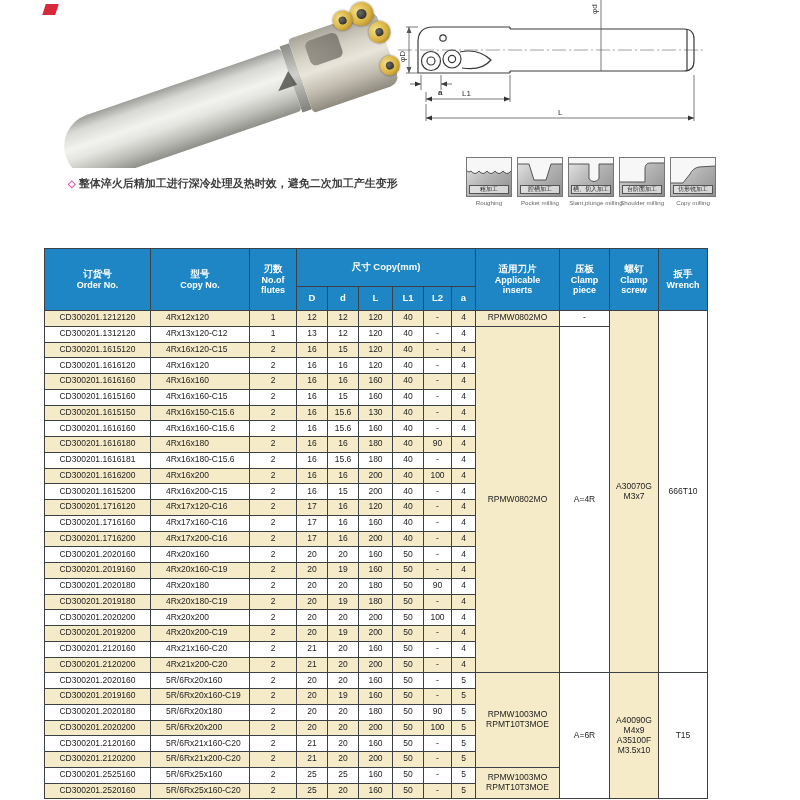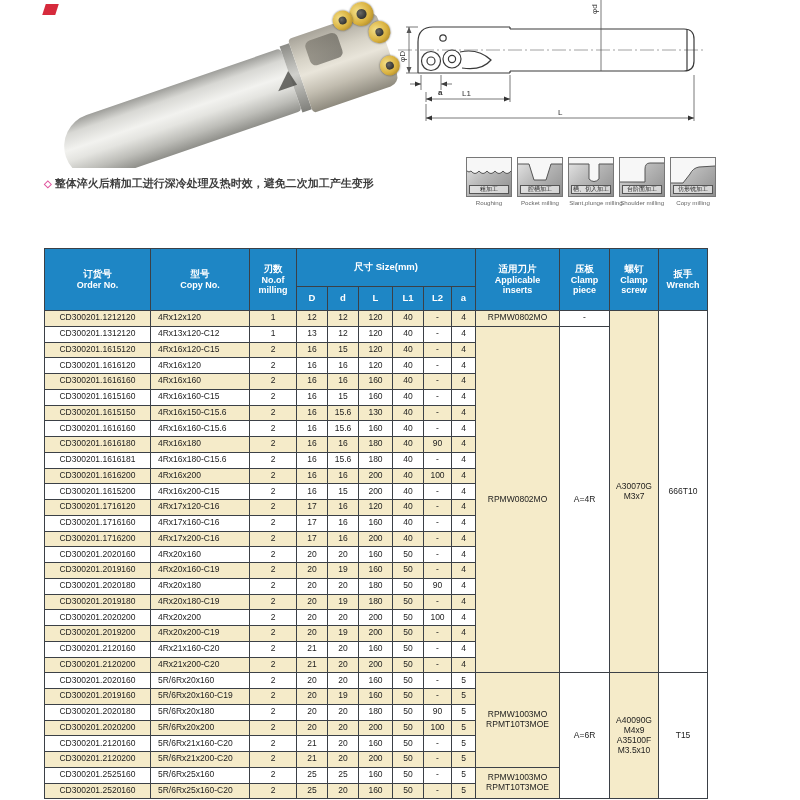--- a/index.html
+++ b/index.html
@@ -36,21 +36,21 @@
 
   
   .drawing{position:absolute;left:398px;top:0;width:314px;height:132px;}
   .drawing svg{display:block;}
   .dim{stroke:#555;stroke-width:.8;fill:none;}
   .body-line{stroke:#3a3a3a;stroke-width:1.2;fill:none;}
   .dim-label{font-size:8px;fill:#333;}
 
   
   .notes{position:absolute;left:44px;top:176px;width:420px;}
-  .note-line{font-size:11px;color:#3f3f3f;line-height:15px;white-space:nowrap;}
+  .note-line{font-size:11px;color:#3f3f3f;line-height:15px;white-space:nowrap;margin-left:24px;}
   .note-line.cn{font-weight:bold;}
   .bullet{color:#e0559e;margin-right:3px;font-size:10px;}
 
   
   .apps{position:absolute;left:466px;top:157px;display:flex;gap:5px;}
   .app{width:46px;text-align:center;}
   .app-box{position:relative;width:46px;height:40px;border:1px solid #777;box-sizing:border-box;
            background:linear-gradient(135deg,#e8e8e8 0%,#b9b9b9 45%,#8f8f8f 100%);}
   .app-box svg{position:absolute;left:0;top:0;}
   .app-cn{position:absolute;left:2px;bottom:2px;right:2px;font-size:6px;line-height:7px;
@@ -65,21 +65,21 @@
 
   
   .spec-wrap{position:absolute;left:44px;top:248px;}
   table.spec{border-collapse:collapse;table-layout:fixed;width:663px;border:1.5px solid #23272b;}
   .spec th,.spec td{border:1px solid #3b4046;padding:0 1px;text-align:center;
                     font-size:8.5px;line-height:1.15;color:#1c1c1c;overflow:hidden;}
   .spec thead th{background:#1e86c5;color:#fff;font-weight:bold;font-size:9px;}
   .spec thead .hrow1 th{height:37px;}
   .spec thead .hrow2 th{height:23px;font-size:9.5px;}
   .spec tbody tr{height:15.75px;}
-  .spec td.model{text-align:left;padding-left:7px;}
+  .spec td.model{text-align:left;padding-left:15px;}
   .spec td.beige{background:#f5ebc9;}
   .spec td.white{background:#ffffff;}
   .hcn{font-size:9.5px;display:block;}
   .hen{font-size:9px;font-weight:bold;display:block;}
 </style>
 </head>
 <body>
 
 <div class="page">
 
@@ -243,24 +243,24 @@
             <span class="hcn">订货号</span>
             <span class="hen">Order No.</span>
             </th>
           <th rowspan="2">
             <span class="hcn">型号</span>
             <span class="hen">Copy No.</span>
             </th>
           <th rowspan="2">
             <span class="hcn">刃数</span>
             <span class="hen">No.of</span>
-            <span class="hen">milling</span>
+            <span class="hen">flutes</span>
             </th>
           <th colspan="6">
-            <span class="hcn">尺寸 Size(mm)</span>
+            <span class="hcn">尺寸 Copy(mm)</span>
             </th>
           <th rowspan="2">
             <span class="hcn">适用刀片</span>
             <span class="hen">Applicable</span>
             <span class="hen">inserts</span>
             </th>
           <th rowspan="2">
             <span class="hcn">压板</span>
             <span class="hen">Clamp</span>
             <span class="hen">piece</span>

